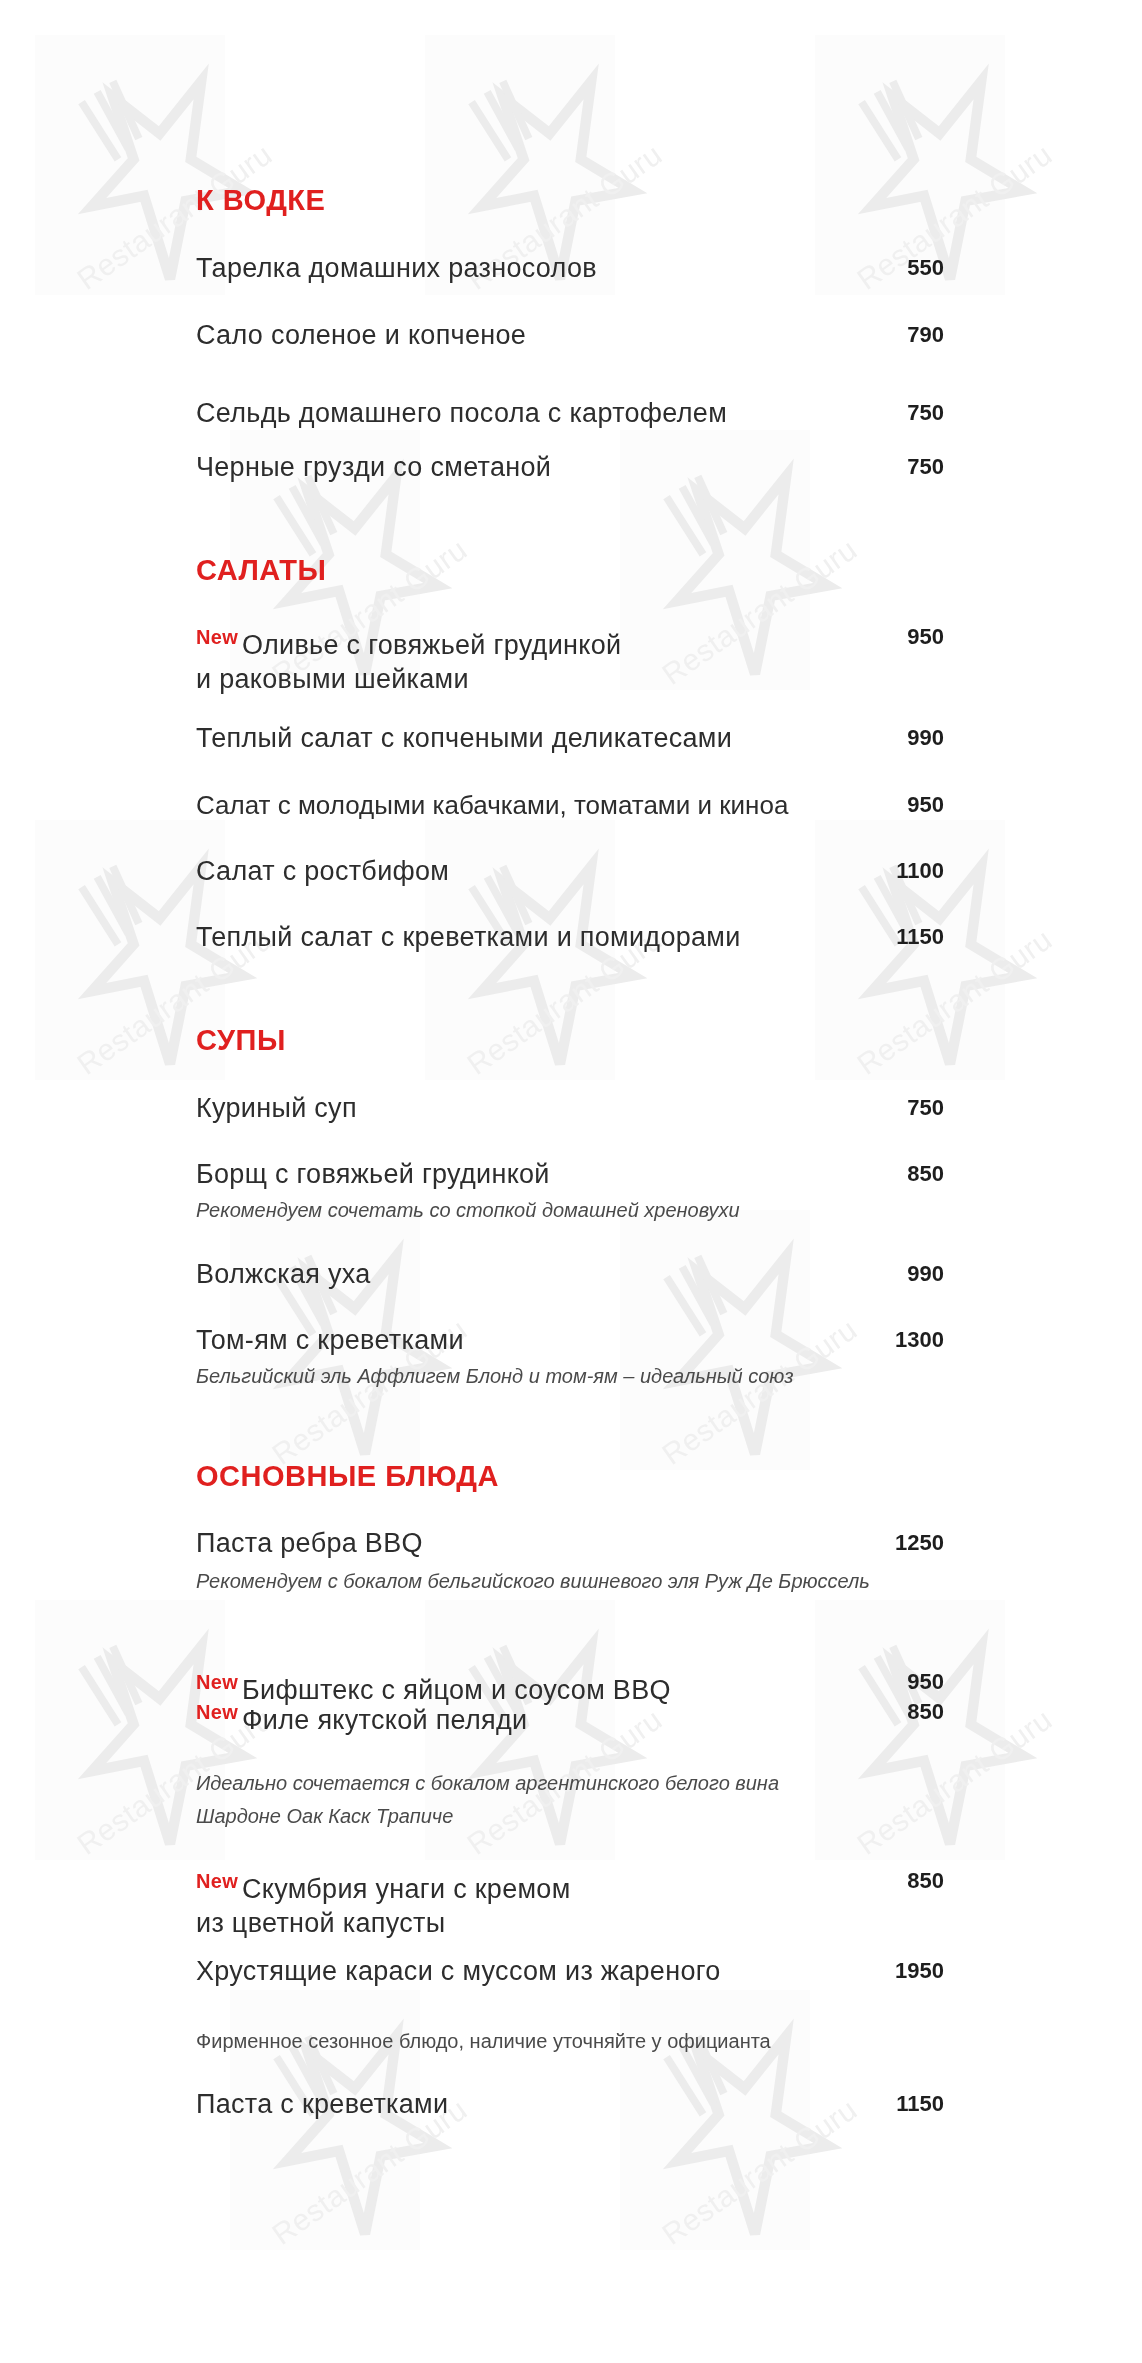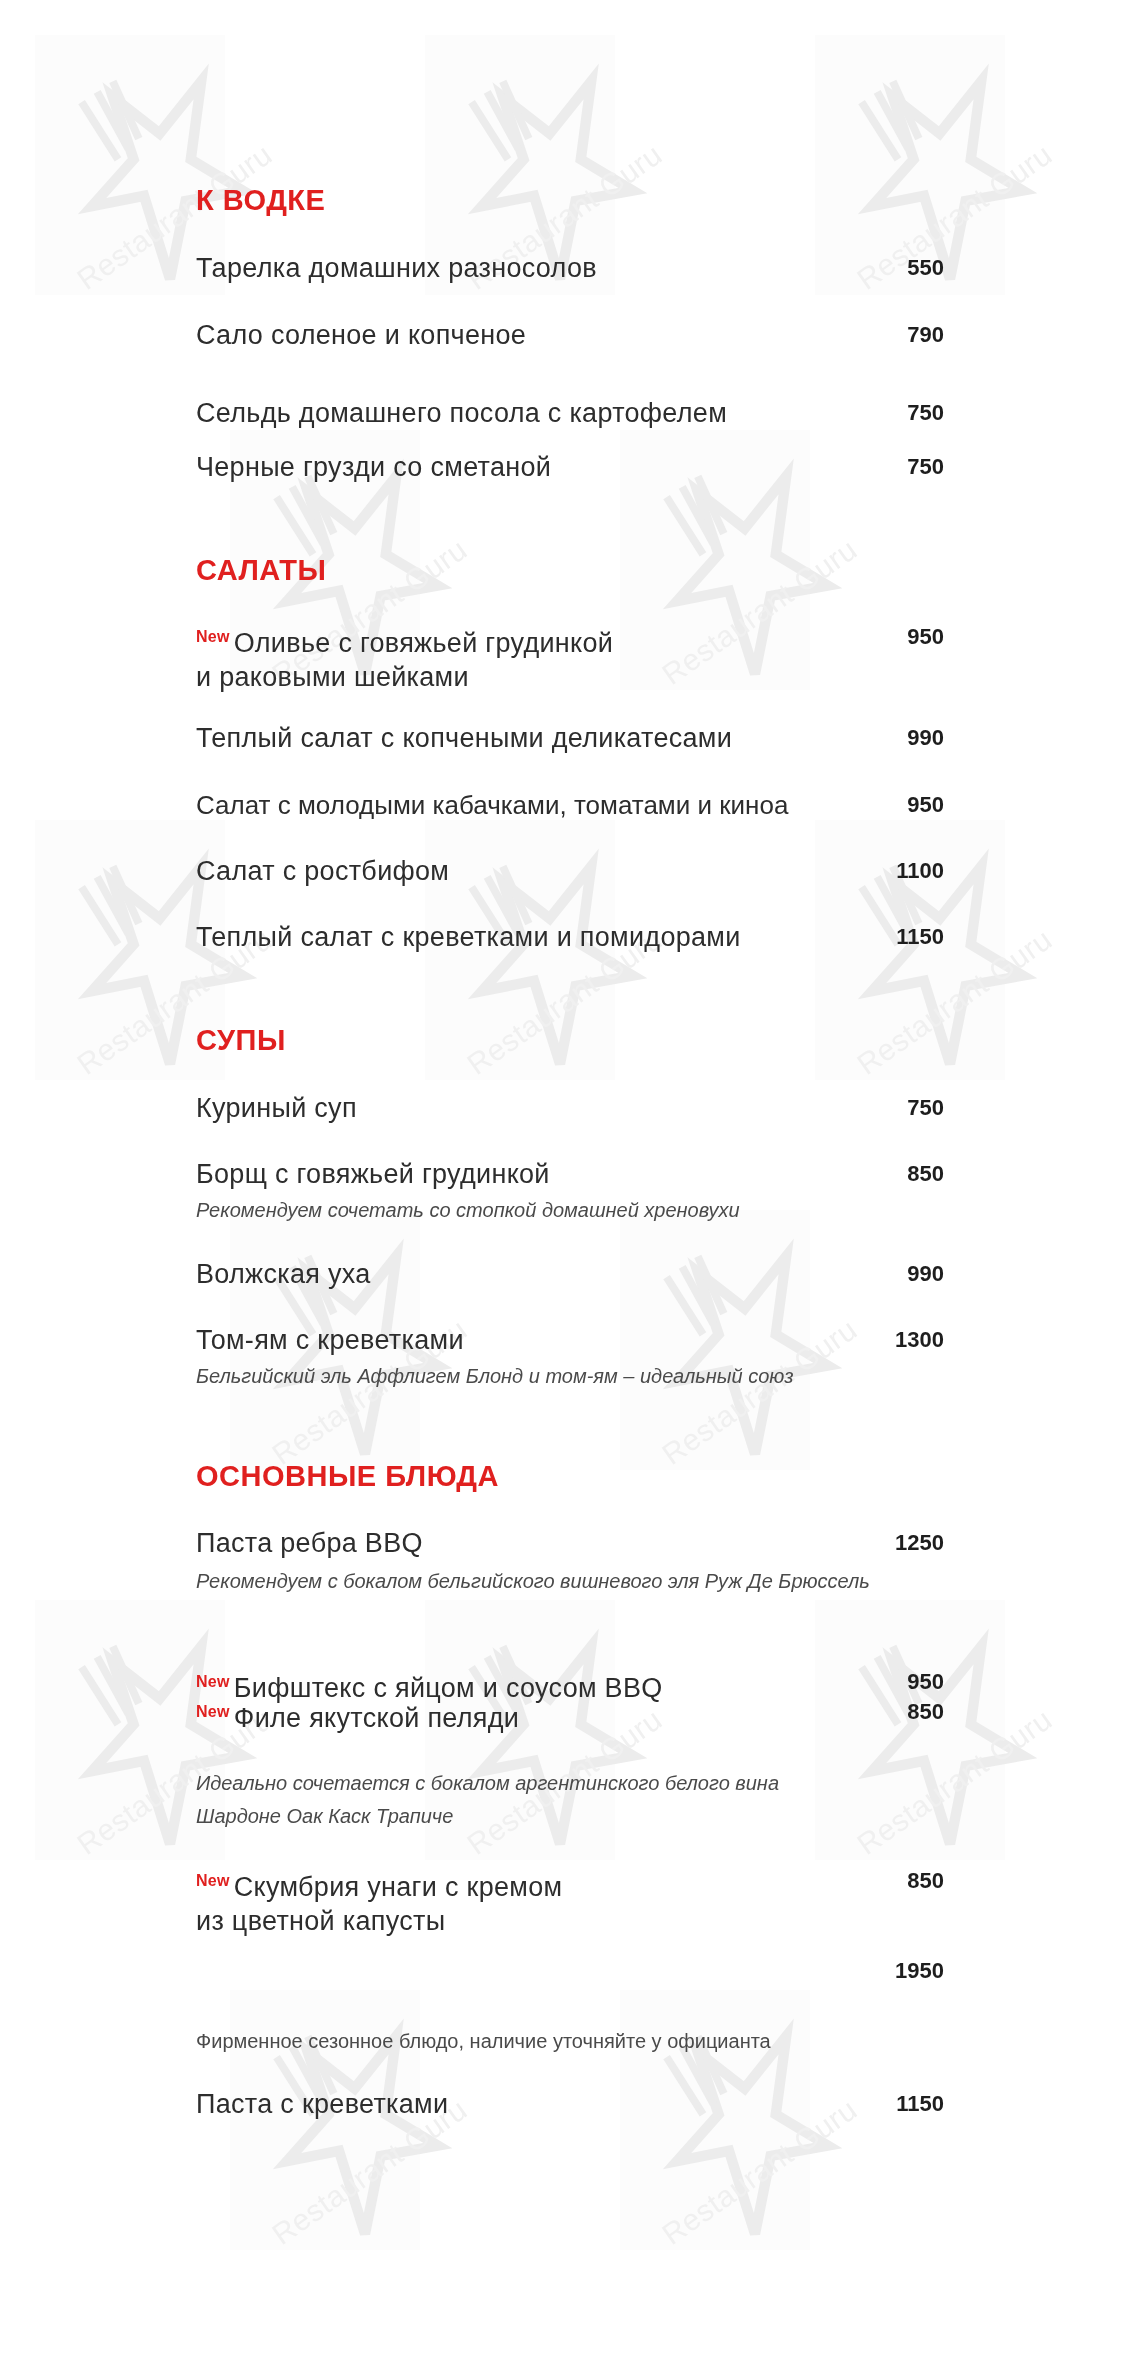--- a/index.html
+++ b/index.html
@@ -24,21 +24,21 @@
   .item { position: absolute; left: 196px; width: 748px; }
   .name {
     font-size: 27px; font-weight: normal; color: #2d2d2d; line-height: 34px;
     letter-spacing: 0.3px; max-width: 680px;
   }
   .price {
     position: absolute; right: 0; top: 0; font-weight: bold; font-size: 22px;
     line-height: 34px; color: #1e1e1e;
   }
   .new {
-    color: #e0201f; font-weight: bold; font-size: 16px; vertical-align: 10px;
+    color: #e0201f; font-weight: bold; font-size: 20px; vertical-align: 10px;
     margin-right: 4px;
   }
   .note {
     position: absolute; left: 196px; font-size: 20px; font-style: italic;
     color: #4a4a4a; line-height: 22px; transform: translateY(-50%);
   }
   .note.plain { font-style: normal; }
 </style>
 </head>
 <body>
@@ -268,21 +268,21 @@
   <div class="item" style="top:1864px;">
     <div class="name">
       <span class="new">New</span><span>Скумбрия унаги с кремом</span><br>
       <span>из цветной капусты</span>
     </div>
     <div class="price">850</div>
   </div>
 
   <div class="item" style="top:1954px;">
     <div class="name">
-      <br>
+      <span>Хрустящие караси с муссом из жареного</span><br>
     </div>
     <div class="price">1950</div>
   </div>
   <div class="note plain" style="top:2041px;">Фирменное сезонное блюдо, наличие уточняйте у официанта</div>
 
   <div class="item" style="top:2087px;">
     <div class="name">Паста с креветками</div>
     <div class="price">1150</div>
   </div>
 </div>

